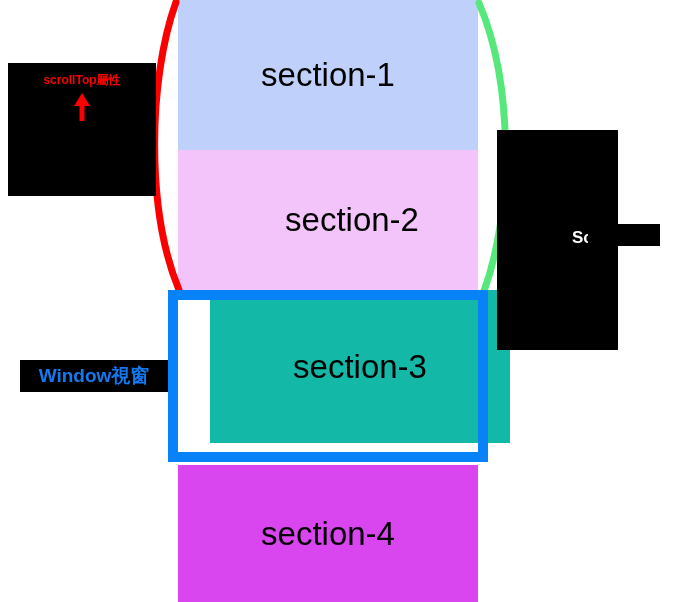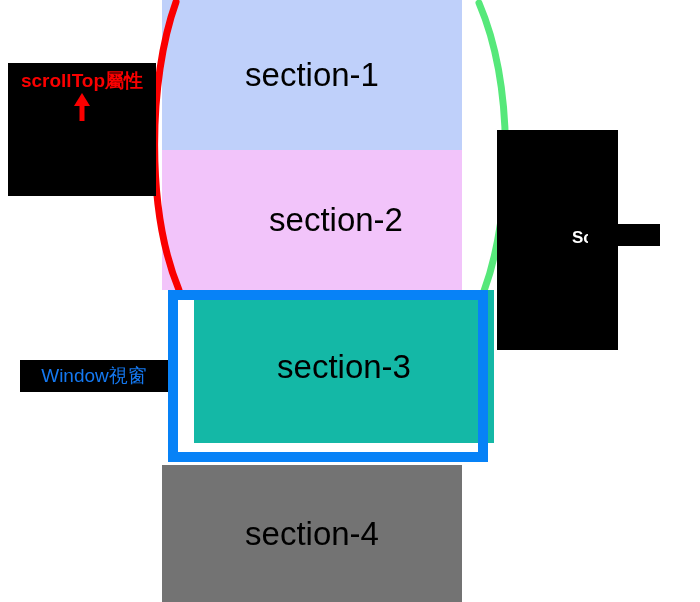--- a/index.html
+++ b/index.html
@@ -12,35 +12,35 @@
     width: 700px;
     height: 602px;
     background: #ffffff;
     overflow: hidden;
     font-family: "Liberation Sans", sans-serif;
   }
 
   
   .section {
     position: absolute;
-    left: 162px;
+    left: 178px;
     width: 300px;
     display: flex;
     align-items: center;
     justify-content: center;
     color: #000000;
     font-size: 33px;
     font-family: "Liberation Sans", sans-serif;
     letter-spacing: 0px;
     box-sizing: border-box;
   }
   #section-1 { top: 0px;   height: 150px; background: #bfd0fa; }
   #section-2 { top: 150px; height: 140px; background: #f2c4fa; padding-left: 48px; }
   #section-3 { top: 290px; height: 153px; background: #14b8a6; margin-left: 32px; }
-  #section-4 { top: 465px; height: 137px; background: #737373; }
+  #section-4 { top: 465px; height: 137px; background: #d946ef; }
 
   
   #viewport-frame {
     position: absolute;
     left: 168px;
     top: 290px;
     width: 320px;
     height: 172px;
     border: 10px solid #0782f7;
     box-sizing: border-box;
@@ -74,21 +74,21 @@
     display: flex;
     flex-direction: column;
     align-items: center;
     justify-content: flex-start;
     padding-top: 6px;
   }
   .note-line {
     color: #fa0000;
     font-family: "Liberation Sans", sans-serif;
     font-weight: bold;
-    font-size: 19px;
+    font-size: 12px;
     line-height: 23px;
     white-space: nowrap;
     text-align: center;
   }
   .note-arrow {
     width: 100%;
     height: 30px;
     display: block;
   }
 
@@ -97,21 +97,21 @@
     top: 360px;
     width: 148px;
     height: 32px;
     display: flex;
     align-items: center;
     justify-content: center;
   }
   #window-label .label-text {
     color: #1478f0;
     font-family: "Liberation Sans", sans-serif;
-    font-weight: normal;
+    font-weight: bold;
     font-size: 19px;
     white-space: nowrap;
   }
 
   
   #scroll-panel {
     left: 497px;
     top: 130px;
     width: 121px;
     height: 220px;

